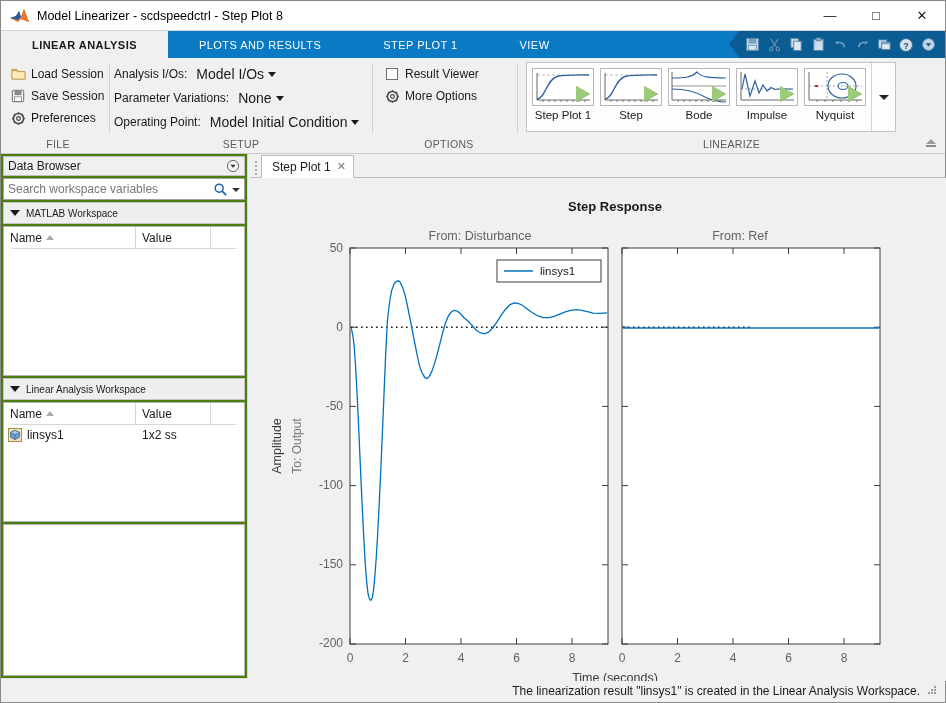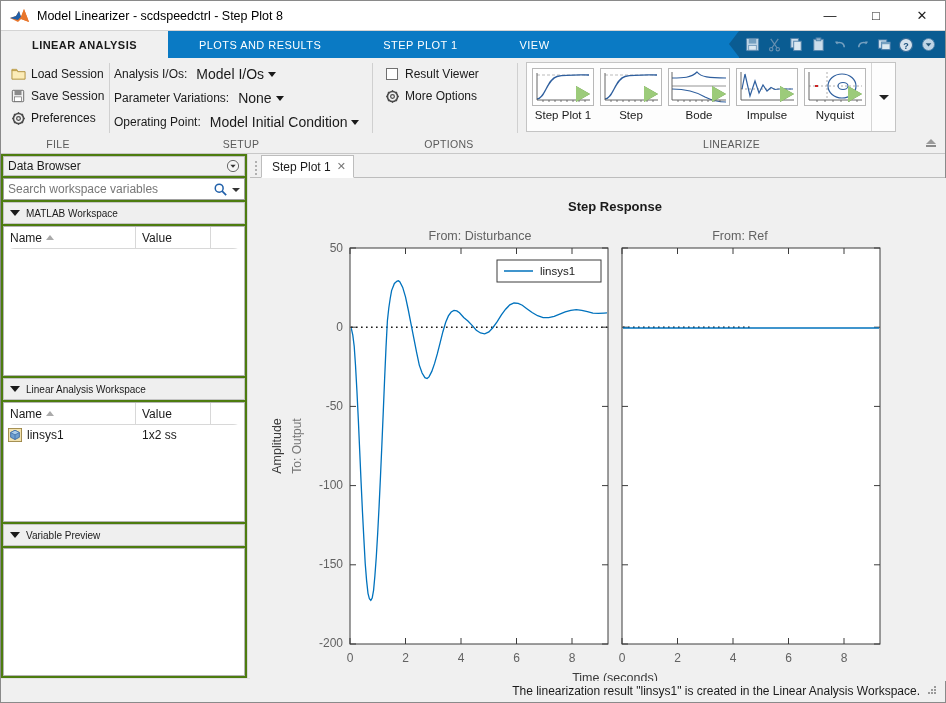--- a/index.html
+++ b/index.html
@@ -686,24 +686,20 @@
                     <path d="M8 7.8 L8 13.2" stroke="#2f5f9e" stroke-width=".7"></path>
                   </svg>
               </span>
               <span>linsys1</span>
             </div>
             <div class="td2">1x2 ss</div>
           </div>
         </div>
       </div>
 
-      <div class="section-head">
-        <i class="tri-down"></i>
-        <span>Variable Preview</span>
-      </div>
       <div class="varprev"></div>
     </div>
 
     <div class="docarea">
       <div class="tabbar">
         <div class="gripper">
           <svg width="5" height="16" viewBox="0 0 5 16">
               <g fill="#b0b0b0">
                 <rect x="1" y="1" width="2" height="2"></rect>
                 <rect x="1" y="5" width="2" height="2"></rect>

